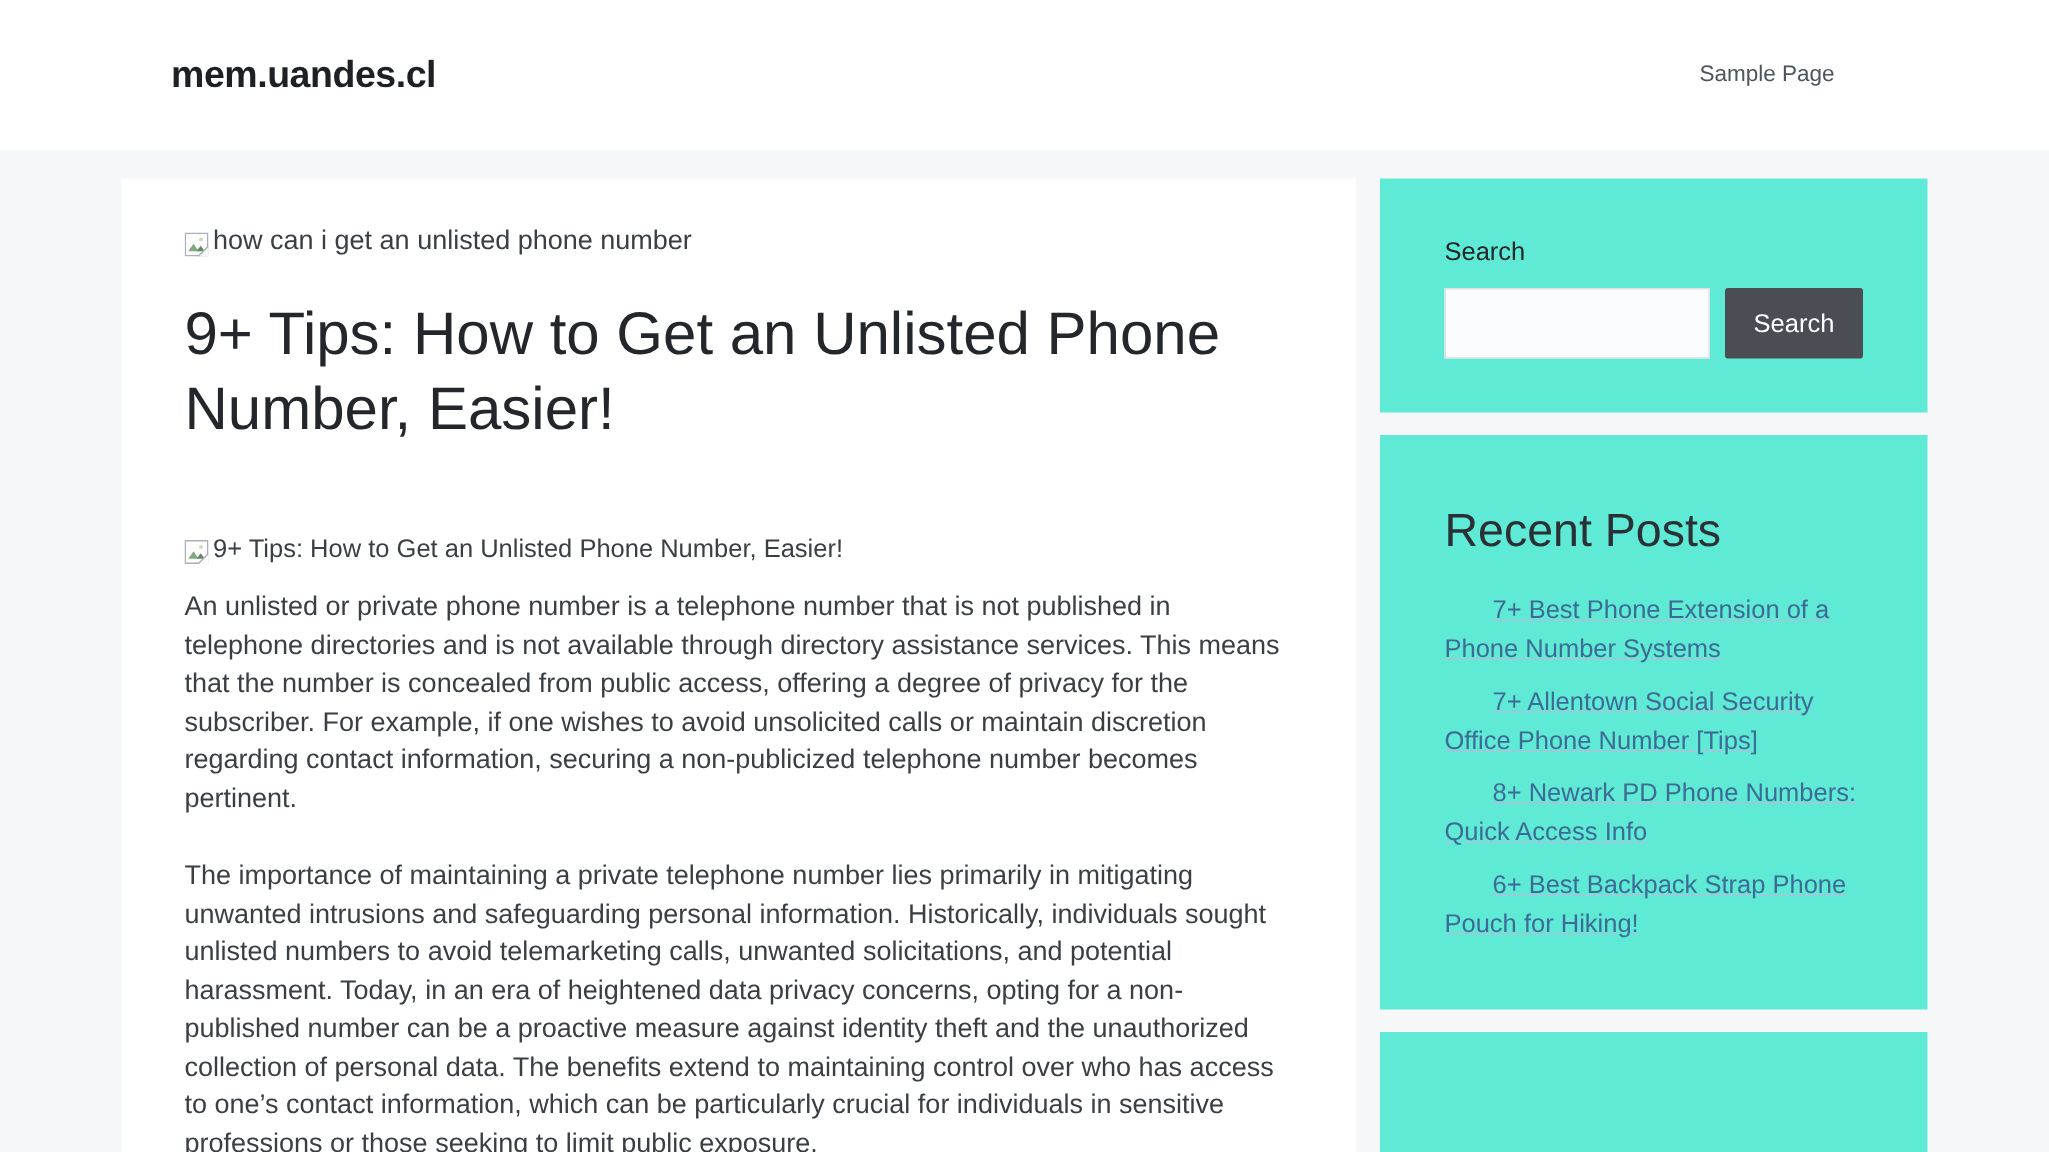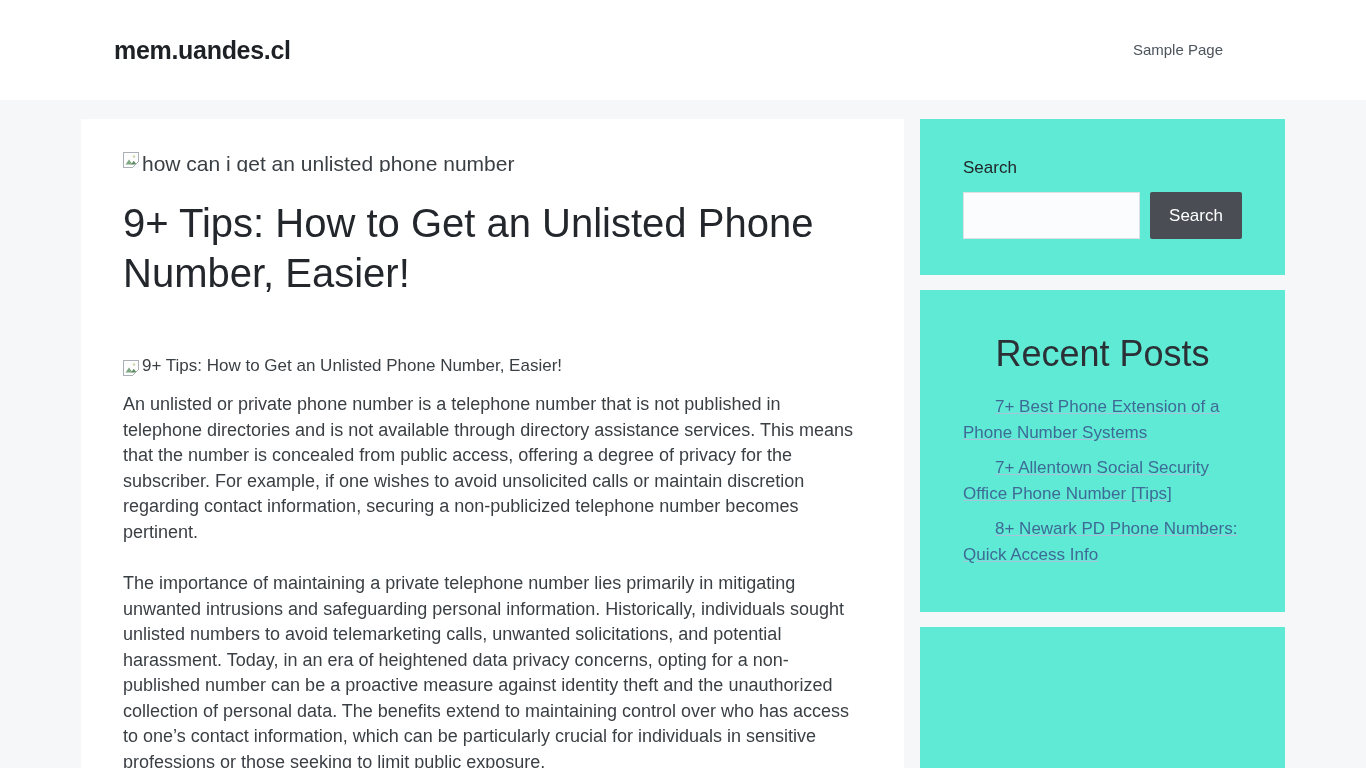--- a/index.html
+++ b/index.html
@@ -53,23 +53,23 @@
   }
   .widget-card {
     background: #5eead4;
     width: 365px;
   }
   
   .featured-img {
     height: 20px;
     overflow: hidden;
     display: flex;
-    align-items: flex-start;
+    align-items: flex-end;
     gap: 3px;
-    font-size: 21px;
+    font-size: 18px;
     line-height: 24px;
     color: #3a3f44;
   }
   .featured-img svg, .inline-img svg { flex-shrink: 0; display: block; margin-bottom: 1px; }
   .entry-title {
     font-size: 40px;
     line-height: 50px;
     font-weight: 400;
     color: #23272c;
     margin: 26px 0 13px;
@@ -132,26 +132,25 @@
     background: #4a4e54;
     color: #ffffff;
     border: none;
     border-radius: 2px;
     font-size: 17px;
     font-family: "Liberation Sans", sans-serif;
     cursor: pointer;
   }
   .recent-posts-widget { padding: 46px 43px 35px; }
   .widget-heading {
-    font-size: 36px;
+    font-size: 31px;
     line-height: 36px;
     font-weight: 400;
     color: #2b3036;
     margin: 0 0 22px;
-    text-align: center;
   }
   .post-list {
     list-style: none;
     margin: 0;
     padding: 0;
   }
   .post-list li { margin: 0 0 9px; }
   .post-list a {
     font-size: 17px;
     line-height: 26px;
@@ -218,19 +217,20 @@
         <button class="search-button">Search</button>
       </div>
     </section>
 
     <section class="widget-card recent-posts-widget">
       <h2 class="widget-heading">Recent Posts</h2>
       <ul class="post-list">
         <li><a>7+ Best Phone Extension of a Phone Number Systems</a></li>
         <li><a>7+ Allentown Social Security Office Phone Number [Tips]</a></li>
         <li><a>8+ Newark PD Phone Numbers: Quick Access Info</a></li>
+        <li><a>6+ Best Backpack Strap Phone Pouch for Hiking!</a></li>
       </ul>
     </section>
 
     <section class="widget-card extra-widget"></section>
 
   </aside>
 </div>
 
 </body></html>

